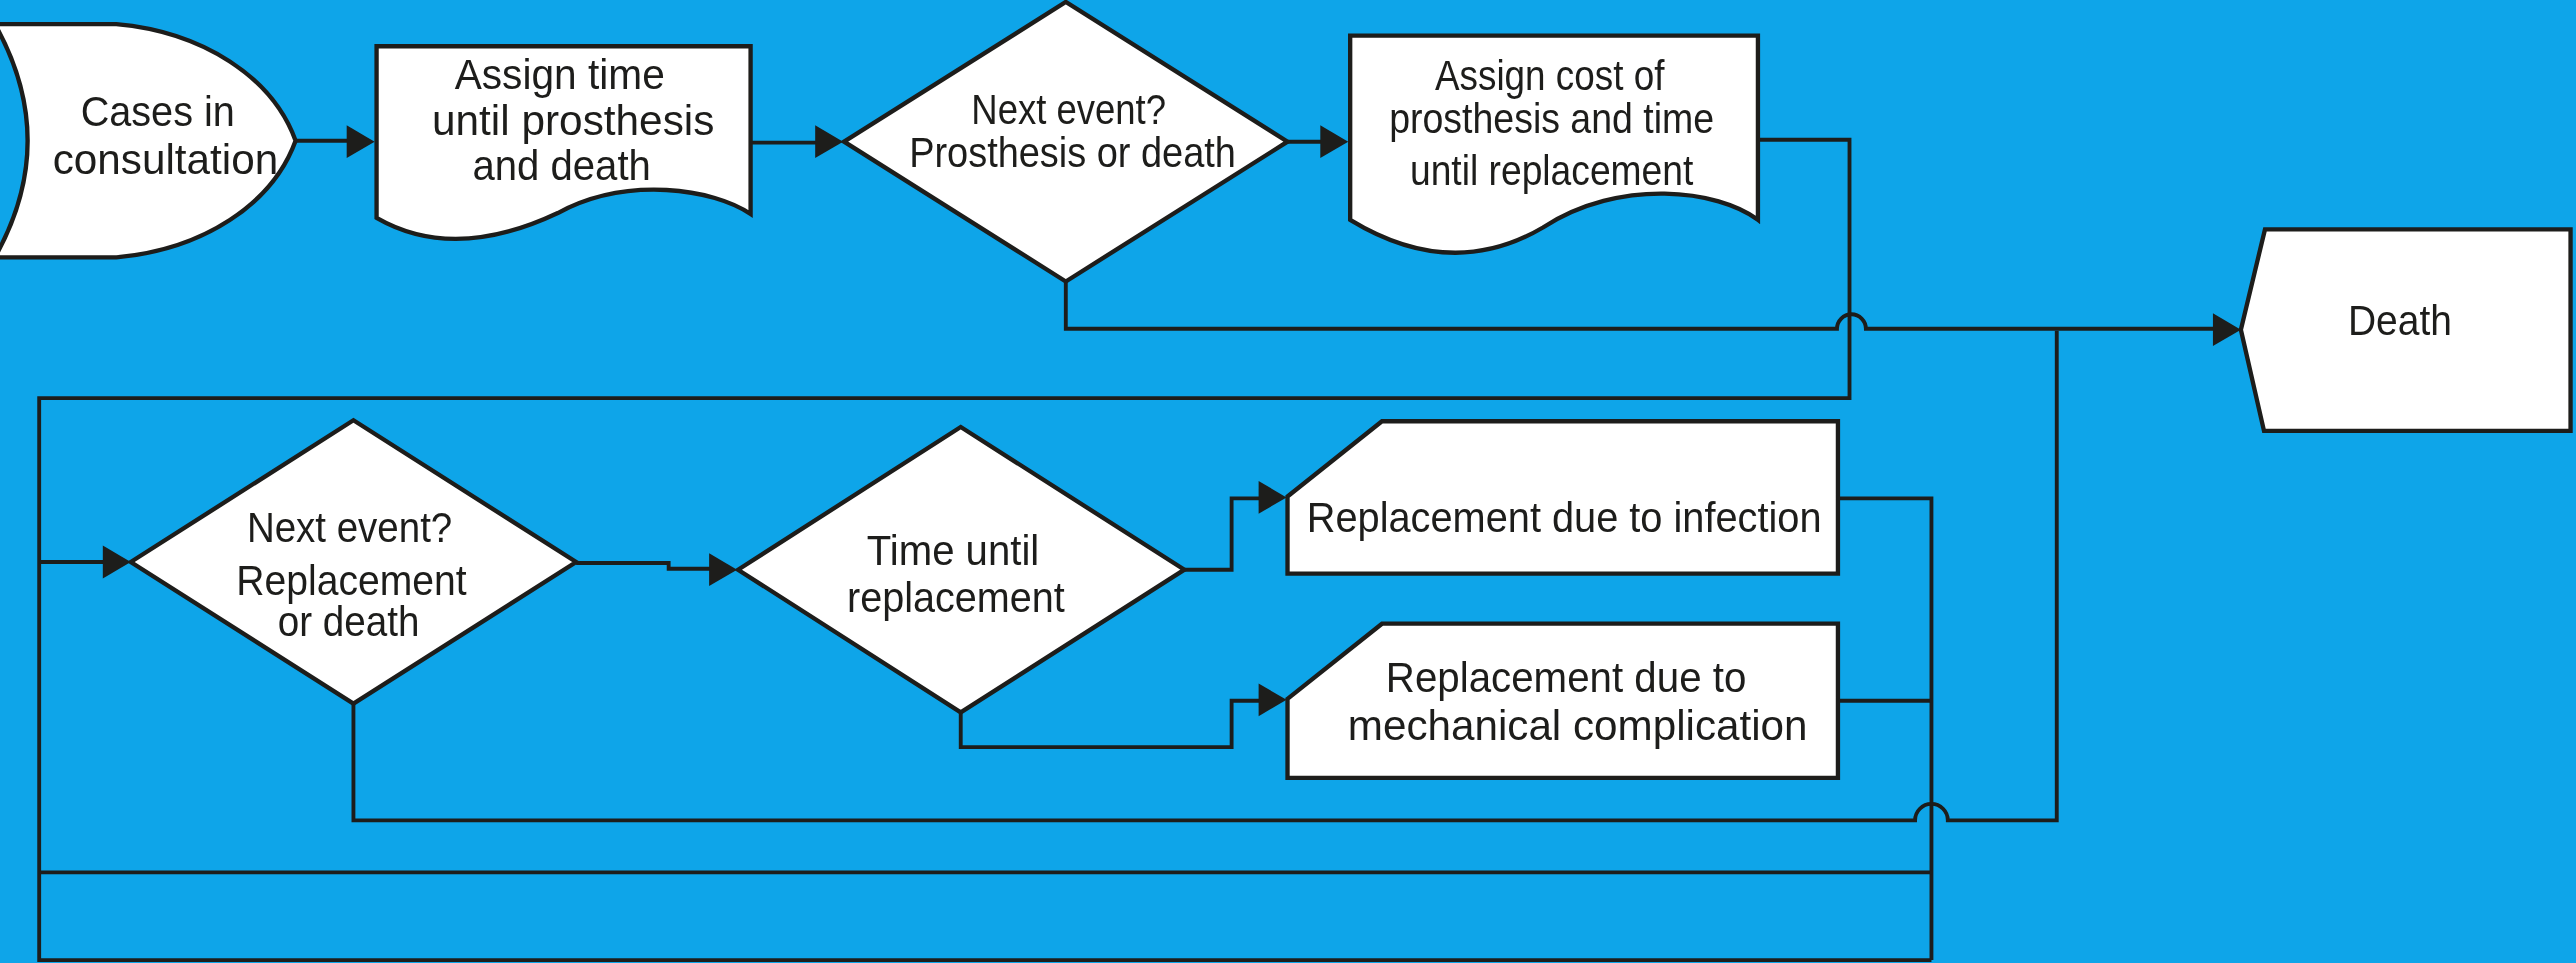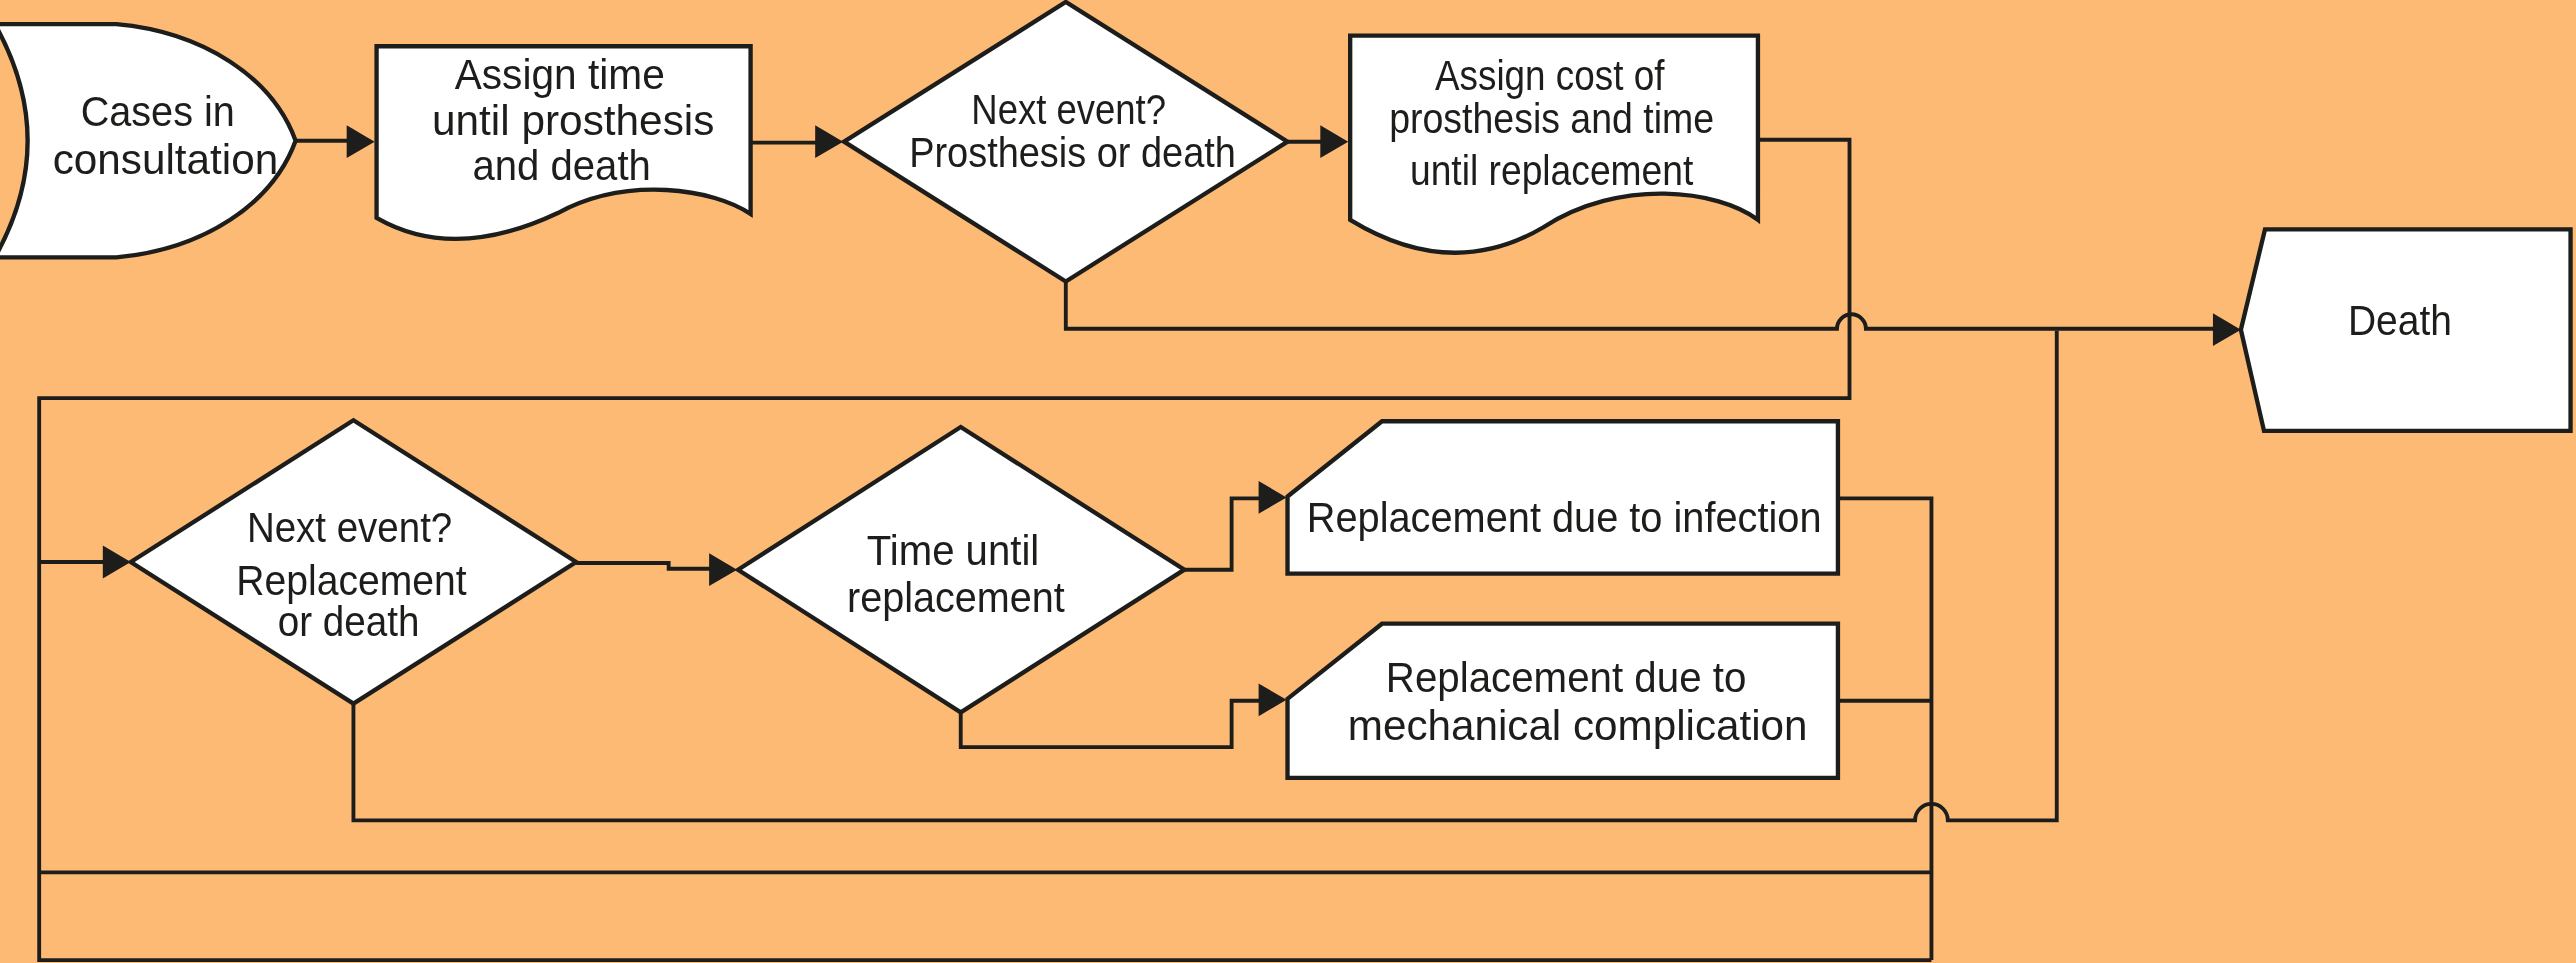--- a/index.html
+++ b/index.html
@@ -1,16 +1,16 @@
 <!DOCTYPE html>
 <html><head>
 <meta charset="utf-8">
 <style>
 html,body{margin:0;padding:0;background:#ffffff;}
-#c{position:relative;width:2576px;height:963px;background:#fdba74;overflow:hidden;}
+#c{position:relative;width:2576px;height:963px;background:#0ea5e9;overflow:hidden;}
 svg{position:absolute;left:0;top:0;}
 text{font-family:"Liberation Sans",sans-serif;font-size:45px;fill:#1d1d1b;}
 .sh{fill:#ffffff;stroke:#1d1d1b;stroke-width:4.5;}
 .ln{fill:none;stroke:#1d1d1b;stroke-width:4;}
 .ar{fill:#1d1d1b;stroke:none;}
 </style>
 </head>
 <body>
 <div id="c">
 <svg width="2576" height="963" viewBox="0 0 2671 999">

